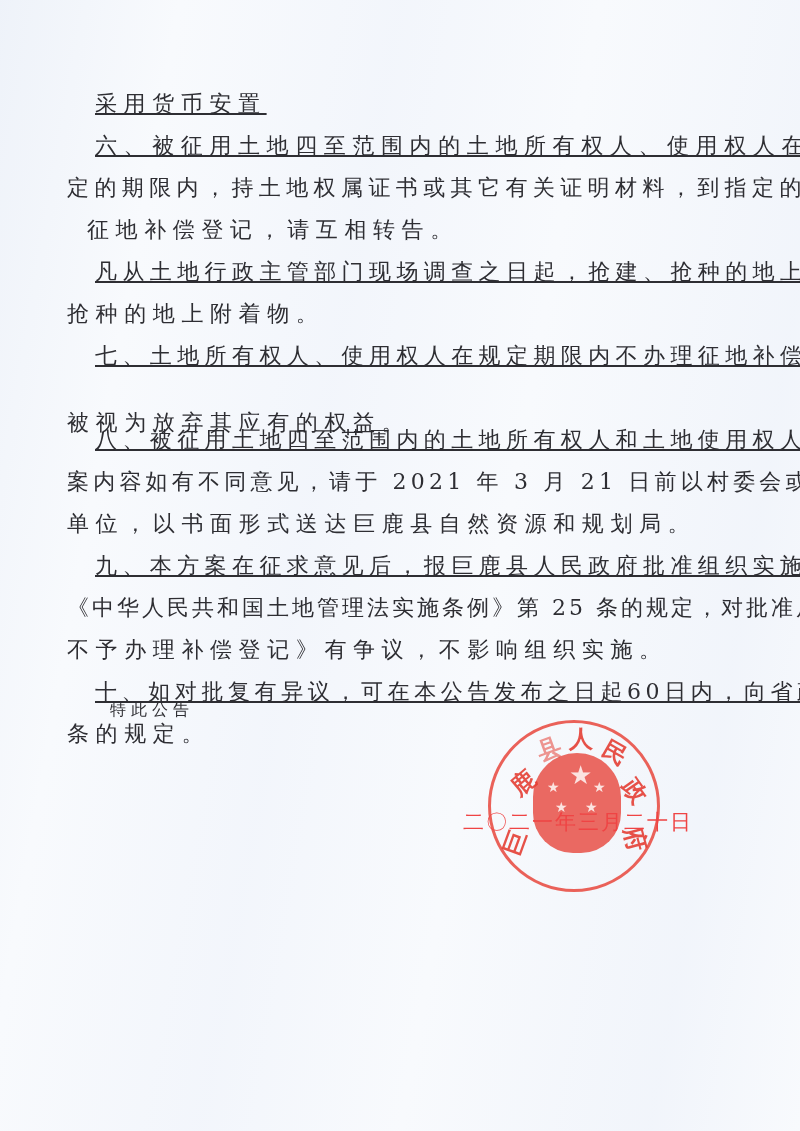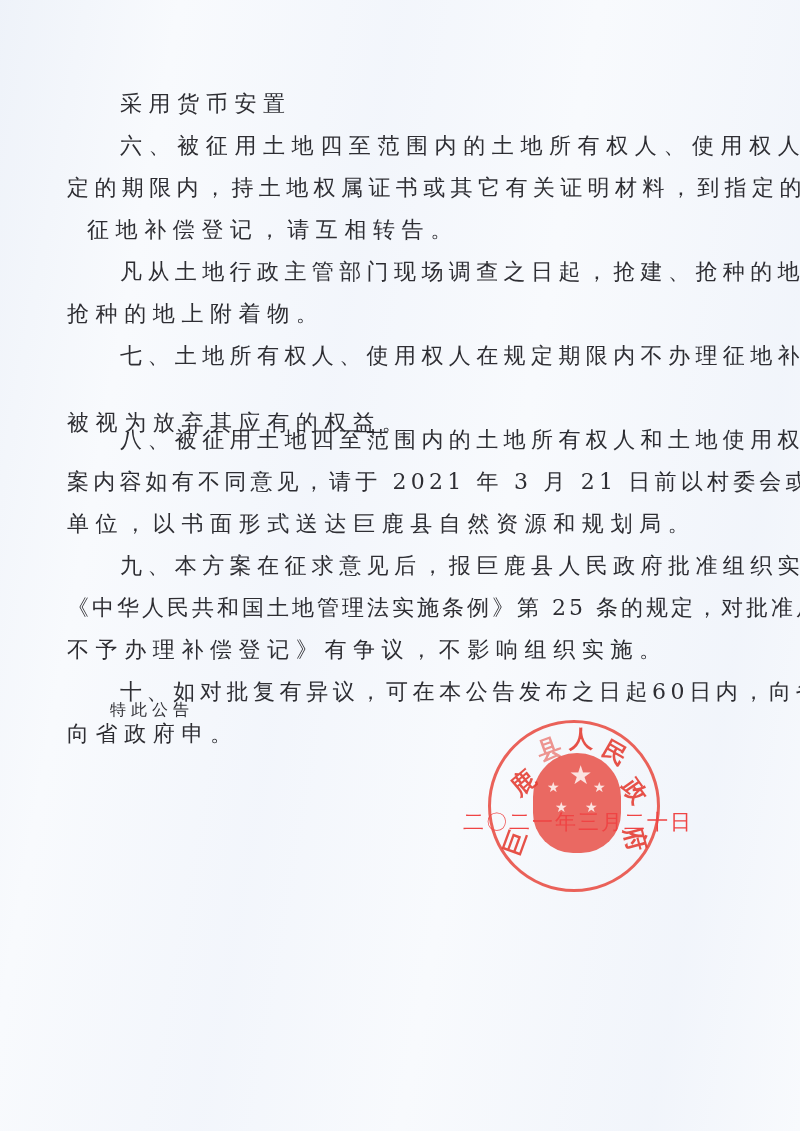--- a/index.html
+++ b/index.html
@@ -29,21 +29,21 @@
       width: 642px;
     }
     .line {
       position: absolute;
       left: 0;
       white-space: nowrap;
       font-size: 22px;
       letter-spacing: 6.6px;
       line-height: 28px;
     }
-    .indent { left: 53px; }
+    .indent { left: 28px; text-decoration: underline; }
     .closing {
       position: absolute;
       left: 110px;
       font-size: 16px;
       letter-spacing: 5px;
     }
     .seal {
       position: absolute;
       left: 488px;
       top: 720px;
@@ -105,21 +105,21 @@
 
   <div class="line indent" style="top:336px; letter-spacing:5.4px;">八、被征用土地四至范围内的土地所有权人和土地使用权人对本方</div>
   <div class="line" style="top:378px; letter-spacing:4.2px;">案内容如有不同意见，请于 2021 年 3 月 21 日前以村委会或村民小组为</div>
   <div class="line" style="top:420px;text-align:center;">单位，以书面形式送达巨鹿县自然资源和规划局。</div>
 
   <div class="line indent" style="top:462px; letter-spacing:5.4px;">九、本方案在征求意见后，报巨鹿县人民政府批准组织实施。根据</div>
   <div class="line" style="top:504px; letter-spacing:3.0px;">《中华人民共和国土地管理法实施条例》第 25 条的规定，对批准后的《征</div>
   <div class="line" style="top:546px;">不予办理补偿登记》有争议，不影响组织实施。</div>
 
   <div class="line indent" style="top:588px; letter-spacing:4.6px;">十、如对批复有异议，可在本公告发布之日起60日内，向省政府申</div>
-  <div class="line" style="top:630px;">向省政府申。</div>
+  <div class="line" style="top:630px;">条的规定。</div>
 </div>
 
 <div class="closing" style="top:700px;">特此公告</div>
 
 <div class="seal">
   <div class="seal-emblem">
     <span class="seal-star" style="left:36px; top:12px; font-size:26px;">★</span>
     <span class="seal-star" style="left:14px; top:24px; font-size:14px;">★</span>
     <span class="seal-star" style="left:60px; top:24px; font-size:14px;">★</span>
     <span class="seal-star" style="left:22px; top:44px; font-size:14px;">★</span>

